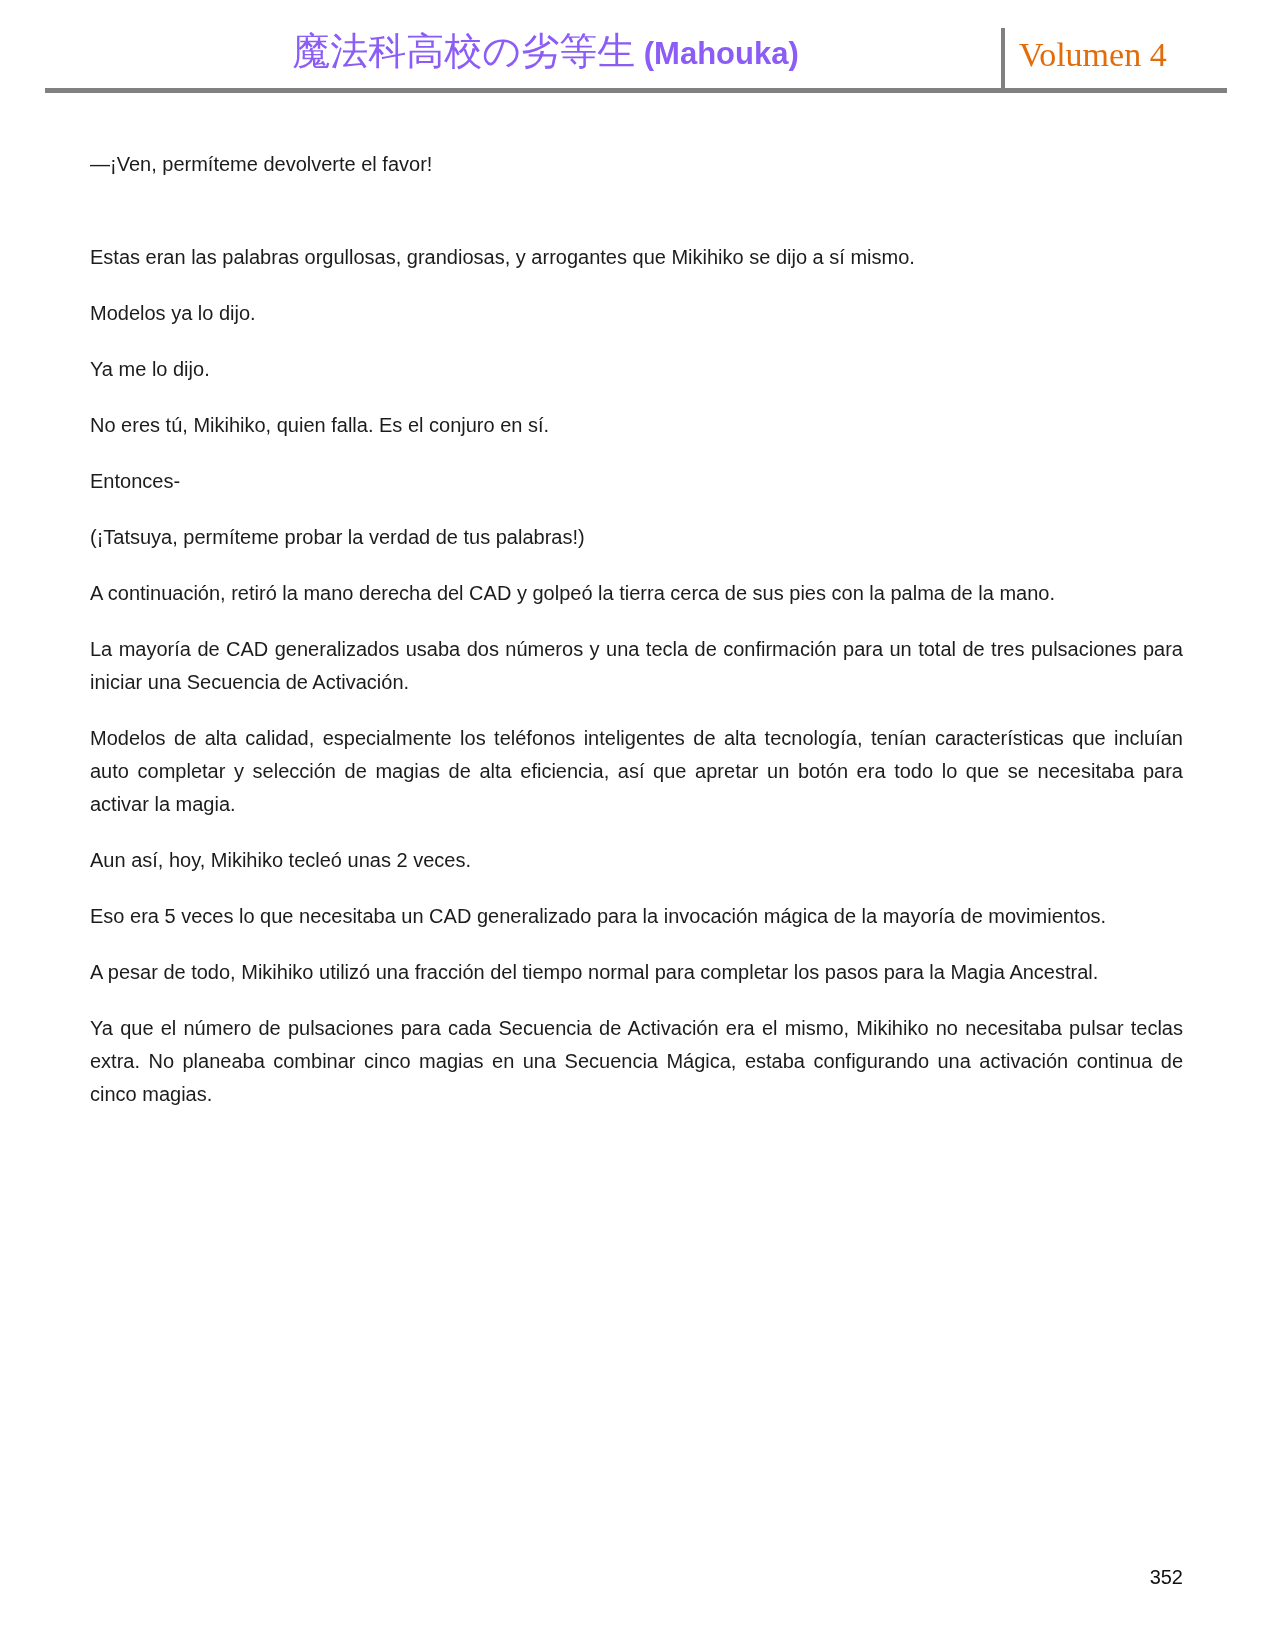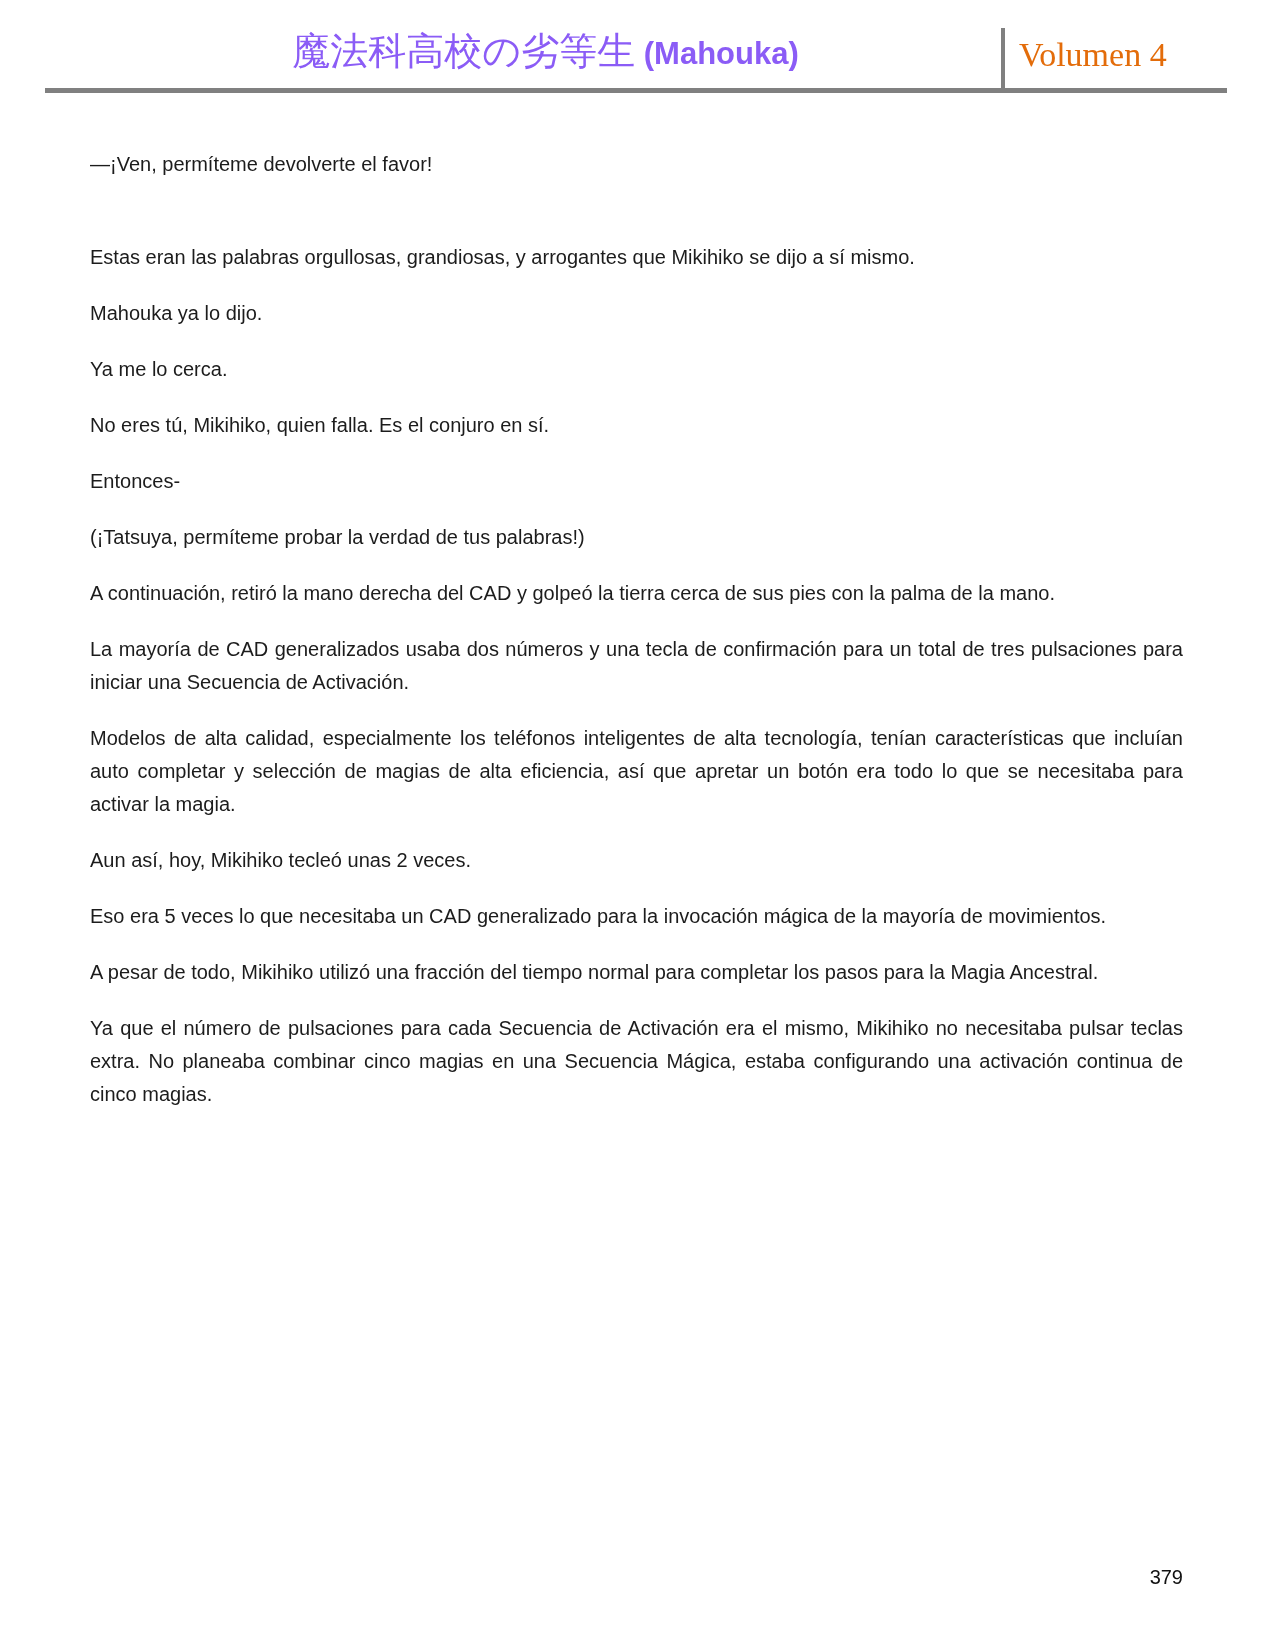--- a/index.html
+++ b/index.html
@@ -90,29 +90,29 @@
   <div class="vbar" style="background: rgb(128, 128, 128);"></div>
 
   <div class="header-volume" style="color: rgb(227, 108, 10);">Volumen 4</div>
 
   <div class="hrule" style="background: rgb(128, 128, 128);"></div>
 
   <div class="body-text">
       <p class="para">—¡Ven, permíteme devolverte el favor!</p>
       <p class="para empty-line">&nbsp;</p>
       <p class="para">Estas eran las palabras orgullosas, grandiosas, y arrogantes que Mikihiko se dijo a sí mismo.</p>
-      <p class="para">Mahouka ya lo dijo.</p>
-      <p class="para">Ya me lo cerca.</p>
+      <p class="para">Modelos ya lo dijo.</p>
+      <p class="para">Ya me lo dijo.</p>
       <p class="para">No eres tú, Mikihiko, quien falla. Es el conjuro en sí.</p>
       <p class="para">Entonces-</p>
       <p class="para">(¡Tatsuya, permíteme probar la verdad de tus palabras!)</p>
       <p class="para">A continuación, retiró la mano derecha del CAD y golpeó la tierra cerca de sus pies con la palma de la mano.</p>
       <p class="para">La mayoría de CAD generalizados usaba dos números y una tecla de confirmación para un total de tres pulsaciones para iniciar una Secuencia de Activación.</p>
       <p class="para">Modelos de alta calidad, especialmente los teléfonos inteligentes de alta tecnología, tenían características que incluían auto completar y selección de magias de alta eficiencia, así que apretar un botón era todo lo que se necesitaba para activar la magia.</p>
       <p class="para">Aun así, hoy, Mikihiko tecleó unas 2 veces.</p>
       <p class="para">Eso era 5 veces lo que necesitaba un CAD generalizado para la invocación mágica de la mayoría de movimientos.</p>
       <p class="para">A pesar de todo, Mikihiko utilizó una fracción del tiempo normal para completar los pasos para la Magia Ancestral.</p>
       <p class="para">Ya que el número de pulsaciones para cada Secuencia de Activación era el mismo, Mikihiko no necesitaba pulsar teclas extra. No planeaba combinar cinco magias en una Secuencia Mágica, estaba configurando una activación continua de cinco magias.</p>
     </div>
 
-  <div class="page-number">379</div>
+  <div class="page-number">352</div>
 
 </div>
 
 </body></html>

